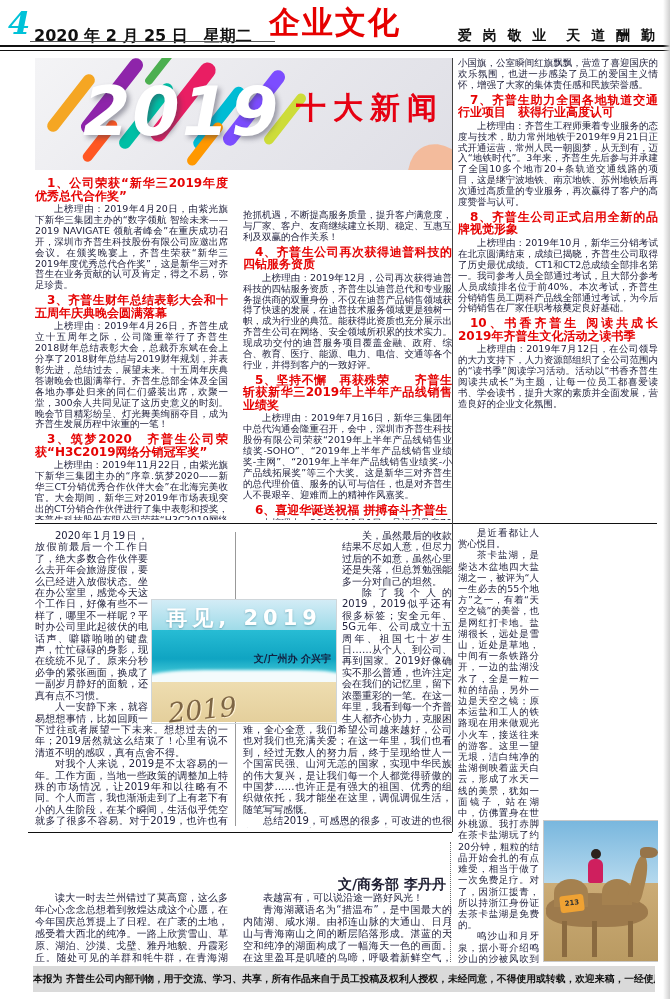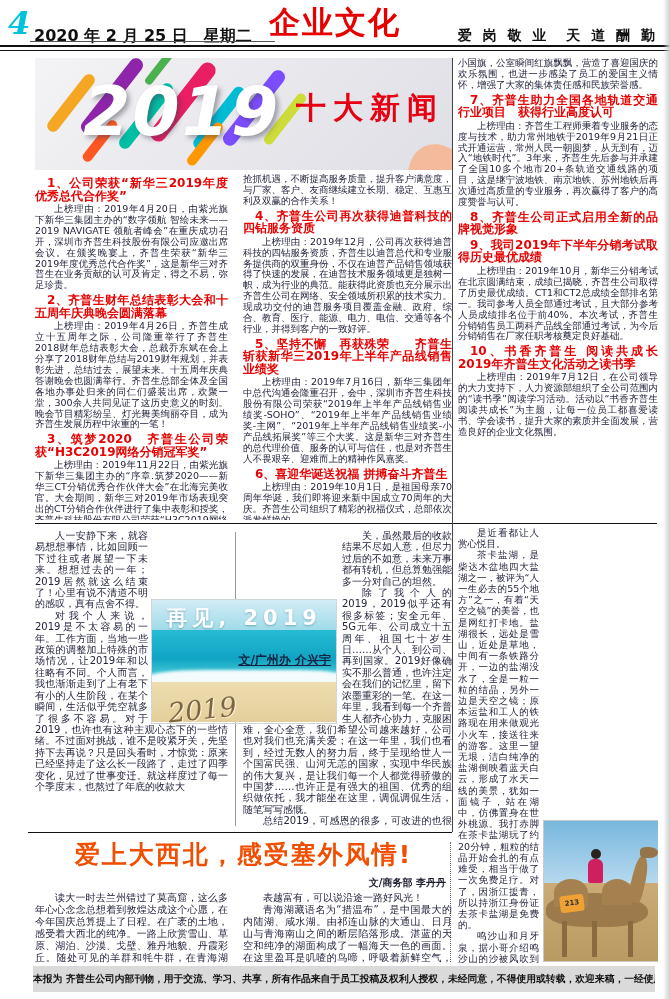--- a/index.html
+++ b/index.html
@@ -29,21 +29,21 @@
         background:#f7b28a;border-radius:50% 50% 0 0/100% 100% 0 0;transform:rotate(-25deg);opacity:.8;}
   
   .abody{margin:0;font-size:9.5px;line-height:10.9px;text-indent:2em;text-align:justify;}
   .noind{text-indent:0;}
   .lead{font-weight:normal;}
   .atitle{margin:3px 0 2px 0;font-size:12px;line-height:12.5px;font-weight:bold;
         color:#e60505;text-indent:1em;text-align:justify;}
   .articles{position:absolute;left:35px;top:174px;width:417px;height:346px;
         display:flex;overflow:hidden;}
   .colL{width:193px;flex:none;}
-  .colM{width:209px;flex:none;margin-left:15px;}
+  .colM{width:209px;flex:none;margin-left:15px;margin-top:36px;}
   
   .hrule1{position:absolute;left:35px;top:523px;width:622px;height:1px;background:#111;}
   .hrule2{position:absolute;left:28px;top:832px;width:424px;height:1px;background:#111;}
   .vrule-main{position:absolute;left:452px;top:58px;width:1px;height:774px;background:#444;}
   .vrule-dot{position:absolute;left:450px;top:842px;height:120px;width:0;
         border-left:1px dotted #666;}
   
   .essay{position:absolute;left:35px;top:530px;width:417px;height:298px;display:flex;overflow:hidden;}
   .ecol1{width:193px;flex:none;}
   .evr{width:1px;flex:none;background:#999;margin:2px 7px 2px 7px;}
@@ -54,21 +54,21 @@
   .gb-photo{position:absolute;left:117px;top:70px;width:184px;height:123px;overflow:hidden;
         box-shadow:0 0 0 1px #cfd6da;}
   .gb-sky{position:absolute;left:0;top:0;width:100%;height:30px;background:linear-gradient(#d3ecf6,#9fdbe8);}
   .gb-sea{position:absolute;left:0;top:30px;width:100%;height:48px;
         background:linear-gradient(#27bcd4,#0fa4c2 60%,#4fd0dd);}
   .gb-foam{position:absolute;left:-6px;top:70px;width:200px;height:16px;background:#f4fbfc;
         border-radius:50% 40% 55% 45%/80% 70% 60% 90%;filter:blur(1.5px);}
   .gb-sand{position:absolute;left:0;top:82px;width:100%;height:40px;background:linear-gradient(#eeddb0,#e4cf9c);}
   .gb-title{position:absolute;left:0;top:4px;width:100%;text-align:center;color:#fff;
         font-size:21px;font-weight:bold;letter-spacing:5px;text-shadow:0 1px 2px rgba(0,80,100,.35);}
-  .gb-byline{position:absolute;right:5px;top:52px;font-size:12px;font-weight:bold;color:#132040;text-decoration:underline;}
+  .gb-byline{position:absolute;right:5px;top:52px;font-size:10px;font-weight:bold;color:#132040;}
   .gb-sand-text{position:absolute;left:16px;bottom:-2px;font-family:"DejaVu Serif",serif;
         font-style:italic;font-size:27px;color:#7d6544;transform:rotate(-6deg);
         text-shadow:1px 1px 0 #fff3d6;}
   
   .right-col{position:absolute;left:458px;top:58px;width:200px;height:463px;overflow:hidden;}
   .right-travel{position:absolute;left:458px;top:527px;width:200px;height:436px;overflow:hidden;}
   .tbody{margin:0;font-size:9.5px;line-height:11.2px;text-indent:2em;text-align:justify;}
   .camel-photo{float:right;position:relative;width:114px;height:140px;margin:294px 0 0 5px;
         overflow:hidden;box-shadow:0 0 0 1px #c9c9c9;}
   .cp-sky{position:absolute;left:0;top:0;width:100%;height:62px;background:linear-gradient(#79b7de,#b5d9ee);}
@@ -84,21 +84,21 @@
   .cp-tag{position:absolute;left:16px;top:74px;width:24px;height:17px;background:#efa233;
         border-radius:3px;transform:rotate(-7deg);color:#333;font-size:7px;font-weight:bold;
         text-align:center;line-height:17px;}
   .cp-rider{position:absolute;left:44px;top:38px;width:15px;height:24px;background:#cf1f5e;
         border-radius:6px 6px 2px 2px;}
   .cp-rider-head{position:absolute;left:47px;top:28px;width:10px;height:10px;background:#2c211c;border-radius:50%;}
   
   .feature{position:absolute;left:35px;top:838px;width:417px;height:126px;overflow:hidden;}
   .f-title{margin:0;text-align:center;font-size:25px;line-height:34px;font-weight:900;
         color:#f04e00;letter-spacing:2px;}
-  .f-byline{position:absolute;right:6px;top:38px;font-size:10px;font-weight:bold;color:#1c1c30;}
+  .f-byline{position:absolute;right:6px;top:38px;font-size:14px;font-weight:bold;color:#1c1c30;}
   .f-cols{position:absolute;left:0;top:54px;width:417px;display:flex;}
   .f1{width:193px;flex:none;}
   .f2{width:209px;flex:none;margin-left:15px;}
   .fbody{margin:0;font-size:10px;line-height:12px;text-indent:2em;text-align:justify;}
   
   .footer{position:absolute;left:33px;top:966px;width:622px;height:26px;background:#dadada;}
   .footer p{margin:0;text-align:center;font-size:9.8px;line-height:26px;font-weight:bold;color:#111;
         white-space:nowrap;overflow:hidden;}
   .edge{position:absolute;right:0;top:0;width:7px;height:100%;
         background:linear-gradient(to right,rgba(255,255,255,0),#cfcfcf);}
@@ -131,59 +131,59 @@
     <div class="bn-shape" style="left:120px;top:-10px;width:8px;height:40px;background:#4caf50;transform:rotate(38deg);"></div>
     <span class="bn-year">2019</span>
     <span class="bn-title">十大新闻</span>
     <div class="bn-blob"></div>
   </section>
 
   <section class="articles">
     <div class="colL">
       <p class="atitle">1、公司荣获“新华三2019年度优秀总代合作奖”</p>
       <p class="abody"><b class="lead">上榜理由：</b><span>2019年4月20日，由紫光旗下新华三集团主办的“数字领航 智绘未来——2019 NAVIGATE 领航者峰会”在重庆成功召开，深圳市齐普生科技股份有限公司应邀出席会议。在颁奖晚宴上，齐普生荣获“新华三2019年度优秀总代合作奖”，这是新华三对齐普生在业务贡献的认可及肯定，得之不易，弥足珍贵。</span></p>
-      <p class="atitle">2、齐普生财年总结表彰大会和十五周年庆典晚会圆满落幕</p>
+      <p class="atitle">3、齐普生财年总结表彰大会和十五周年庆典晚会圆满落幕</p>
       <p class="abody"><b class="lead">上榜理由：</b><span>2019年4月26日，齐普生成立十五周年之际，公司隆重举行了齐普生2018财年总结表彰大会，总裁乔东斌在会上分享了2018财年总结与2019财年规划，并表彰先进，总结过去，展望未来。十五周年庆典答谢晚会也圆满举行。齐普生总部全体及全国各地办事处归来的同仁们盛装出席，欢聚一堂，300余人共同见证了这历史意义的时刻。晚会节目精彩纷呈、灯光舞美绚丽夺目，成为齐普生发展历程中浓重的一笔！</span></p>
       <p class="atitle">3、筑梦2020　齐普生公司荣获“H3C2019网络分销冠军奖”</p>
       <p class="abody"><b class="lead">上榜理由：</b><span>2019年11月22日，由紫光旗下新华三集团主办的“序章.筑梦2020——新华三CT分销优秀合作伙伴大会”在北海完美收官。大会期间，新华三对2019年市场表现突出的CT分销合作伙伴进行了集中表彰和授奖，齐普生科技股份有限公司荣获“H3C2019网络分销冠军奖”。齐普生将不负众望，</span></p>
     </div>
     <div class="colM">
       <p class="abody noind">抢抓机遇，不断提高服务质量，提升客户满意度，与厂家、客户、友商继续建立长期、稳定、互惠互利及双赢的合作关系！</p>
       <p class="atitle">4、齐普生公司再次获得迪普科技的四钻服务资质</p>
       <p class="abody"><b class="lead">上榜理由：</b><span>2019年12月，公司再次获得迪普科技的四钻服务资质，齐普生以迪普总代和专业服务提供商的双重身份，不仅在迪普产品销售领域获得了快速的发展，在迪普技术服务领域更是独树一帜，成为行业的典范。能获得此资质也充分展示出齐普生公司在网络、安全领域所积累的技术实力。现成功交付的迪普服务项目覆盖金融、政府、综合、教育、医疗、能源、电力、电信、交通等各个行业，并得到客户的一致好评。</span></p>
       <p class="atitle">5、坚持不懈　再获殊荣　　齐普生斩获新华三2019年上半年产品线销售业绩奖</p>
       <p class="abody"><b class="lead">上榜理由：</b><span>2019年7月16日，新华三集团年中总代沟通会隆重召开，会中，深圳市齐普生科技股份有限公司荣获“2019年上半年产品线销售业绩奖-SOHO”、“2019年上半年产品线销售业绩奖-主网”、“2019年上半年产品线销售业绩奖-小产品线拓展奖”等三个大奖。这是新华三对齐普生的总代理价值、服务的认可与信任，也是对齐普生人不畏艰辛、迎难而上的精神作风嘉奖。</span></p>
       <p class="atitle">6、喜迎华诞送祝福 拼搏奋斗齐普生</p>
       <p class="abody"><b class="lead">上榜理由：</b><span>2019年10月1日，是祖国母亲70周年华诞，我们即将迎来新中国成立70周年的大庆。齐普生公司组织了精彩的祝福仪式，总部依次派发鲜艳的</span></p>
     </div>
   </section>
 
   <aside class="right-col">
     <p class="abody noind">小国旗，公室瞬间红旗飘飘，营造了喜迎国庆的欢乐氛围，也进一步感染了员工的爱国主义情怀，增强了大家的集体责任感和民族荣誉感。</p>
     <p class="atitle">7、齐普生助力全国各地轨道交通行业项目　获得行业高度认可</p>
     <p class="abody"><b class="lead">上榜理由：</b><span>齐普生工程师秉着专业服务的态度与技术，助力常州地铁于2019年9月21日正式开通运营，常州人民一朝圆梦，从无到有，迈入“地铁时代”。3年来，齐普生先后参与并承建了全国10多个地市20+条轨道交通线路的项目，这是继宁波地铁、南京地铁、苏州地铁后再次通过高质量的专业服务，再次赢得了客户的高度赞誉与认可。</span></p>
     <p class="atitle">8、齐普生公司正式启用全新的品牌视觉形象</p>
-    <p class="atitle">9、我司2019年下半年分销考试取得历史最优成绩</p>
     <p class="abody"><b class="lead">上榜理由：</b><span>2019年10月，新华三分销考试在北京圆满结束，成绩已揭晓，齐普生公司取得了历史最优成绩。CT1和CT2总成绩全部排名第一。我司参考人员全部通过考试，且大部分参考人员成绩排名位于前40%。本次考试，齐普生分销销售员工两科产品线全部通过考试，为今后分销销售在厂家任职考核奠定良好基础。</span></p>
     <p class="atitle">10、书香齐普生 阅读共成长　2019年齐普生文化活动之读书季</p>
     <p class="abody"><b class="lead">上榜理由：</b><span>2019年7月12日，在公司领导的大力支持下，人力资源部组织了全公司范围内的“读书季”阅读学习活动。活动以“书香齐普生 阅读共成长”为主题，让每一位员工都喜爱读书、学会读书，提升大家的素质并全面发展，营造良好的企业文化氛围。</span></p>
   </aside>
 
   <div class="hrule1"></div>
 
   <section class="essay">
     <div class="ecol1">
       <span class="sp-r"></span>
+      <p class="ebody">2020年1月19日，放假前最后一个工作日了，绝大多数合作伙伴要么去开年会旅游度假，要么已经进入放假状态。坐在办公室里，感觉今天这个工作日，好像有些不一样了，哪里不一样呢？平时办公司里此起彼伏的电话声、噼噼啪啪的键盘声，忙忙碌碌的身影，现在统统不见了。原来分秒必争的紧张画面，换成了一副岁月静好的面貌，还真有点不习惯。</p>
       <p class="ebody">人一安静下来，就容易想想事情，比如回顾一下过往或者展望一下未来。想想过去的一年；2019居然就这么结束了！心里有说不清道不明的感叹，真有点舍不得。</p>
       <p class="ebody">对我个人来说，2019是不太容易的一年。工作方面，当地一些政策的调整加上特殊的市场情况，让2019年和以往略有不同。个人而言，我也渐渐走到了上有老下有小的人生阶段，在某个瞬间，生活似乎凭空就多了很多不容易。对于2019，也许也有这种主观心态下的一些情绪。不过面对挑战，谁不是咬紧牙关，先坚持下去再说？只是回头看时，才惊觉：原来已经坚持走了这么长一段路了，走过了四季变化，见过了世事变迁。就这样度过了每一个季度末，也熬过了年底的收款大</p>
     </div>
     <div class="evr"></div>
     <div class="ecol2">
       <span class="sp-l"></span>
-      <p class="ebody noind">关，虽然最后的收款结果不尽如人意，但尽力过后的不如意，未来万事都有转机，但总算勉强能多一分对自己的坦然。</p>
+      <p class="ebody noind">关，虽然最后的收款结果不尽如人意，但尽力过后的不如意，虽然心里还是失落，但总算勉强能多一分对自己的坦然。</p>
       <p class="ebody">除了我个人的2019，2019似乎还有很多标签；安全元年、5G元年、公司成立十五周年、祖国七十岁生日……从个人、到公司、再到国家。2019好像确实不那么普通，也许注定会在我们的记忆里，留下浓墨重彩的一笔。在这一年里，我看到每一个齐普生人都齐心协力，克服困难，全心全意，我们希望公司越来越好，公司也对我们也充满关爱；在这一年里，我们也看到，经过无数人的努力后，终于呈现给世人一个国富民强、山河无恙的国家，实现中华民族的伟大复兴，是让我们每一个人都觉得骄傲的中国梦……也许正是有强大的祖国、优秀的组织做依托，我才能坐在这里，调侃调侃生活，随笔写写感慨。</p>
       <p class="ebody">总结2019，可感恩的很多，可改进的也很多，有很多不容易的时刻，也感谢自己坚持下来。马上到了要告别的时刻了；还是感谢这个不完美的2019，走过2019，未来万事都有转机。</p>
 
     </div>
     <div class="gb-photo">
       <div class="gb-sky"></div>
       <div class="gb-sea"></div>
       <div class="gb-foam"></div>
       <div class="gb-sand"></div>
       <div class="gb-title">再见, 2019</div>
@@ -212,21 +212,20 @@
     <p class="tbody">茶卡盐湖，是柴达木盆地四大盐湖之一，被评为“人一生必去的55个地方”之一，有着“天空之镜”的美誉，也是网红打卡地。盐湖很长，远处是雪山，近处是草地，中间有一条铁路分开，一边的盐湖没水了，全是一粒一粒的结晶，另外一边是天空之镜；原本运盐和工人的铁路现在用来做观光小火车，接送往来的游客。这里一望无垠，洁白纯净的盐湖倒映着蓝天白云，形成了水天一线的美景，犹如一面镜子，站在湖中，仿佛置身在世外桃源。我打赤脚在茶卡盐湖玩了约20分钟，粗粒的结晶开始会扎的有点难受，相当于做了一次免费足疗。对了，因浙江援青，所以持浙江身份证去茶卡盐湖是免费的。</p>
     <p class="tbody">鸣沙山和月牙泉，据小哥介绍鸣沙山的沙被风吹到泉边，在夕阳西下之时，风向又会回转，沙子再被吹回到山上。前一天的游人和骆驼踩过的脚印，第二天总会痕迹全无，鸣沙山怀抱一汪清泉，一弯新月，大漠戈壁中的一对孪生姐妹！让我感受最神奇的地方是它锋利的山脊线，这也就是大自然的美妙和震撼吧！</p>
 
   </aside>
 
   <div class="hrule2"></div>
   <div class="vrule-main"></div>
   <div class="vrule-dot"></div>
 
   <section class="feature">
-    <h2 class="f-title">爱上大西北，感受塞外风情!</h2>
     <div class="f-byline">文/商务部 李丹丹</div>
     <div class="f-cols">
       <div class="f1">
         <p class="fbody">读大一时去兰州错过了莫高窟，这么多年心心念念总想着到敦煌达成这个心愿，在今年国庆总算提上了日程。在广袤的土地，感受着大西北的纯净。一路上欣赏雪山、草原、湖泊、沙漠、戈壁、雅丹地貌、丹霞彩丘。随处可见的羊群和牦牛群，在青海湖边，几乎是各家各户的农场，谁家的头羊和牦牛越多就代</p>
       </div>
       <div class="f2">
         <p class="fbody noind">表越富有，可以说沿途一路好风光！</p>
         <p class="fbody">青海湖藏语名为“措温布”，是中国最大的内陆湖、咸水湖。由祁连山脉的大通山、日月山与青海南山之间的断层陷落形成。湛蓝的天空和纯净的湖面构成了一幅海天一色的画面。在这里盈耳是叽喳的鸟啼，呼吸着新鲜空气，独享一片宁静，不管是远观还</p>
       </div>
     </div>

